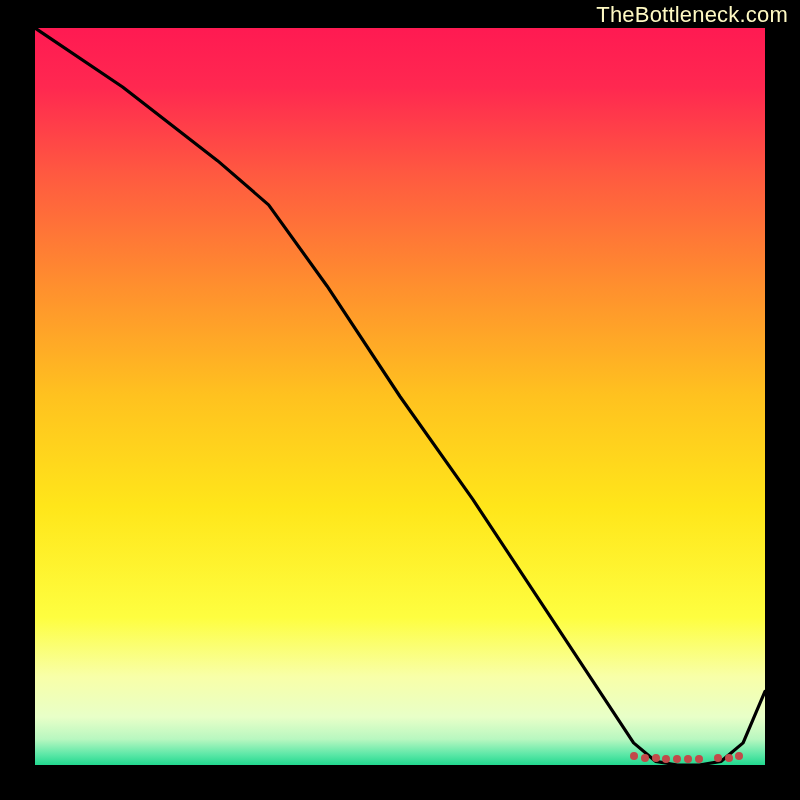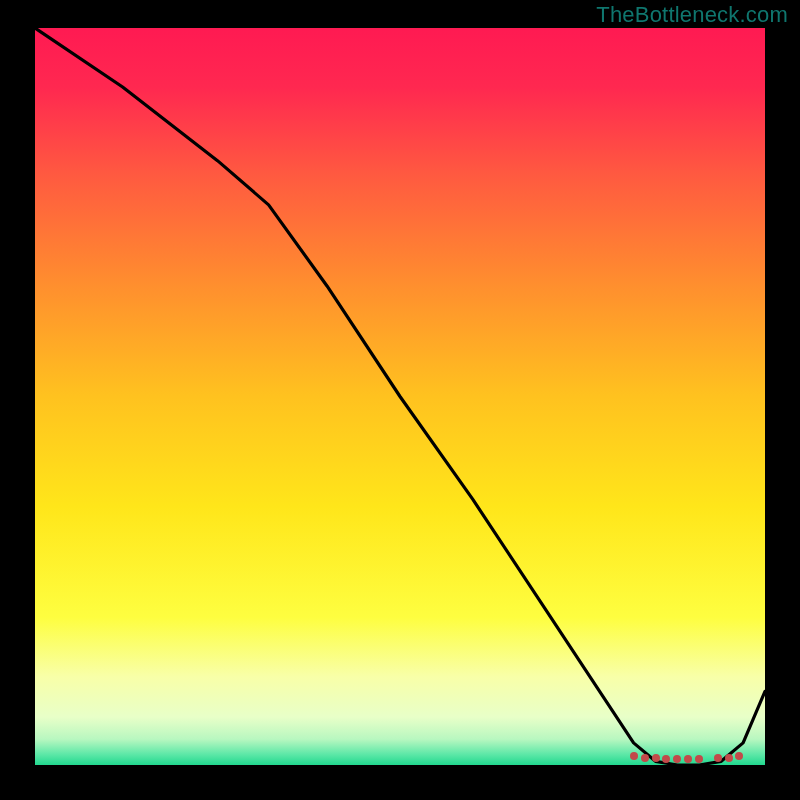--- a/index.html
+++ b/index.html
@@ -9,21 +9,21 @@
     width: 800px;
     height: 800px;
     background: #000;
   }
   .watermark {
     position: absolute;
     top: 2px;
     right: 12px;
     font-family: Arial, Helvetica, sans-serif;
     font-size: 22px;
-    color: #0f766e;
+    color: #fef9c3;
     font-weight: 500;
     letter-spacing: 0.2px;
   }
   .plot-frame {
     position: absolute;
     left: 35px;
     top: 28px;
     width: 730px;
     height: 737px;
     background: #000;

